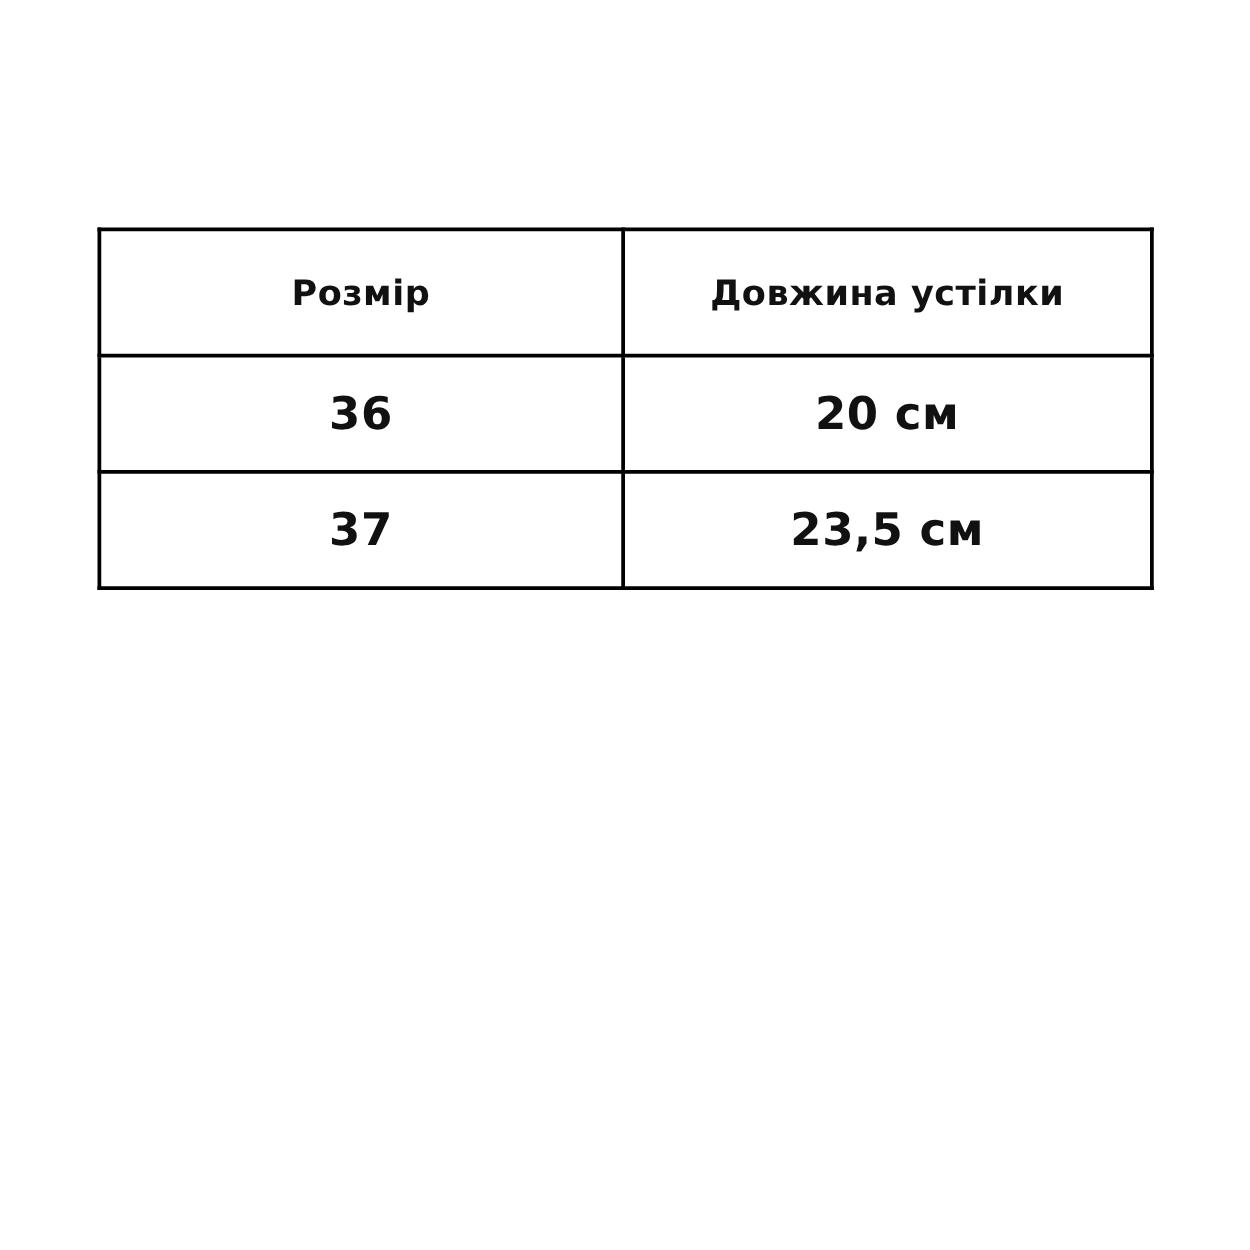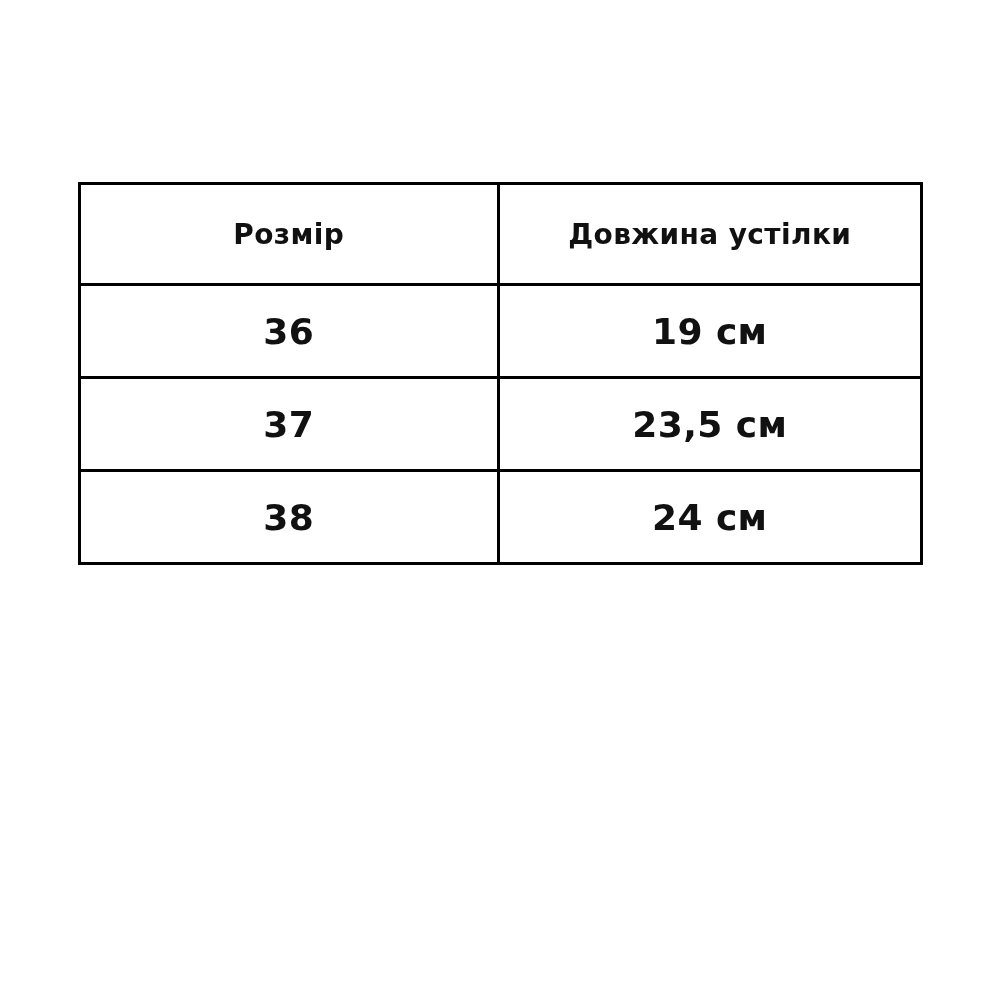--- a/index.html
+++ b/index.html
@@ -67,26 +67,22 @@
     <table class="size-table">
       <thead>
         <tr>
           <th class="col-size">Розмір</th>
           <th class="col-length">Довжина устілки</th>
         </tr>
       </thead>
       <tbody>
         <tr>
           <td>36</td>
-          <td>19 см</td>
+          <td>20 см</td>
         </tr>
         <tr>
           <td>37</td>
           <td>23,5 см</td>
-        </tr>
-        <tr>
-          <td>38</td>
-          <td>24 см</td>
         </tr>
       </tbody>
     </table>
   </div>
 </div>
 
 </body></html>

